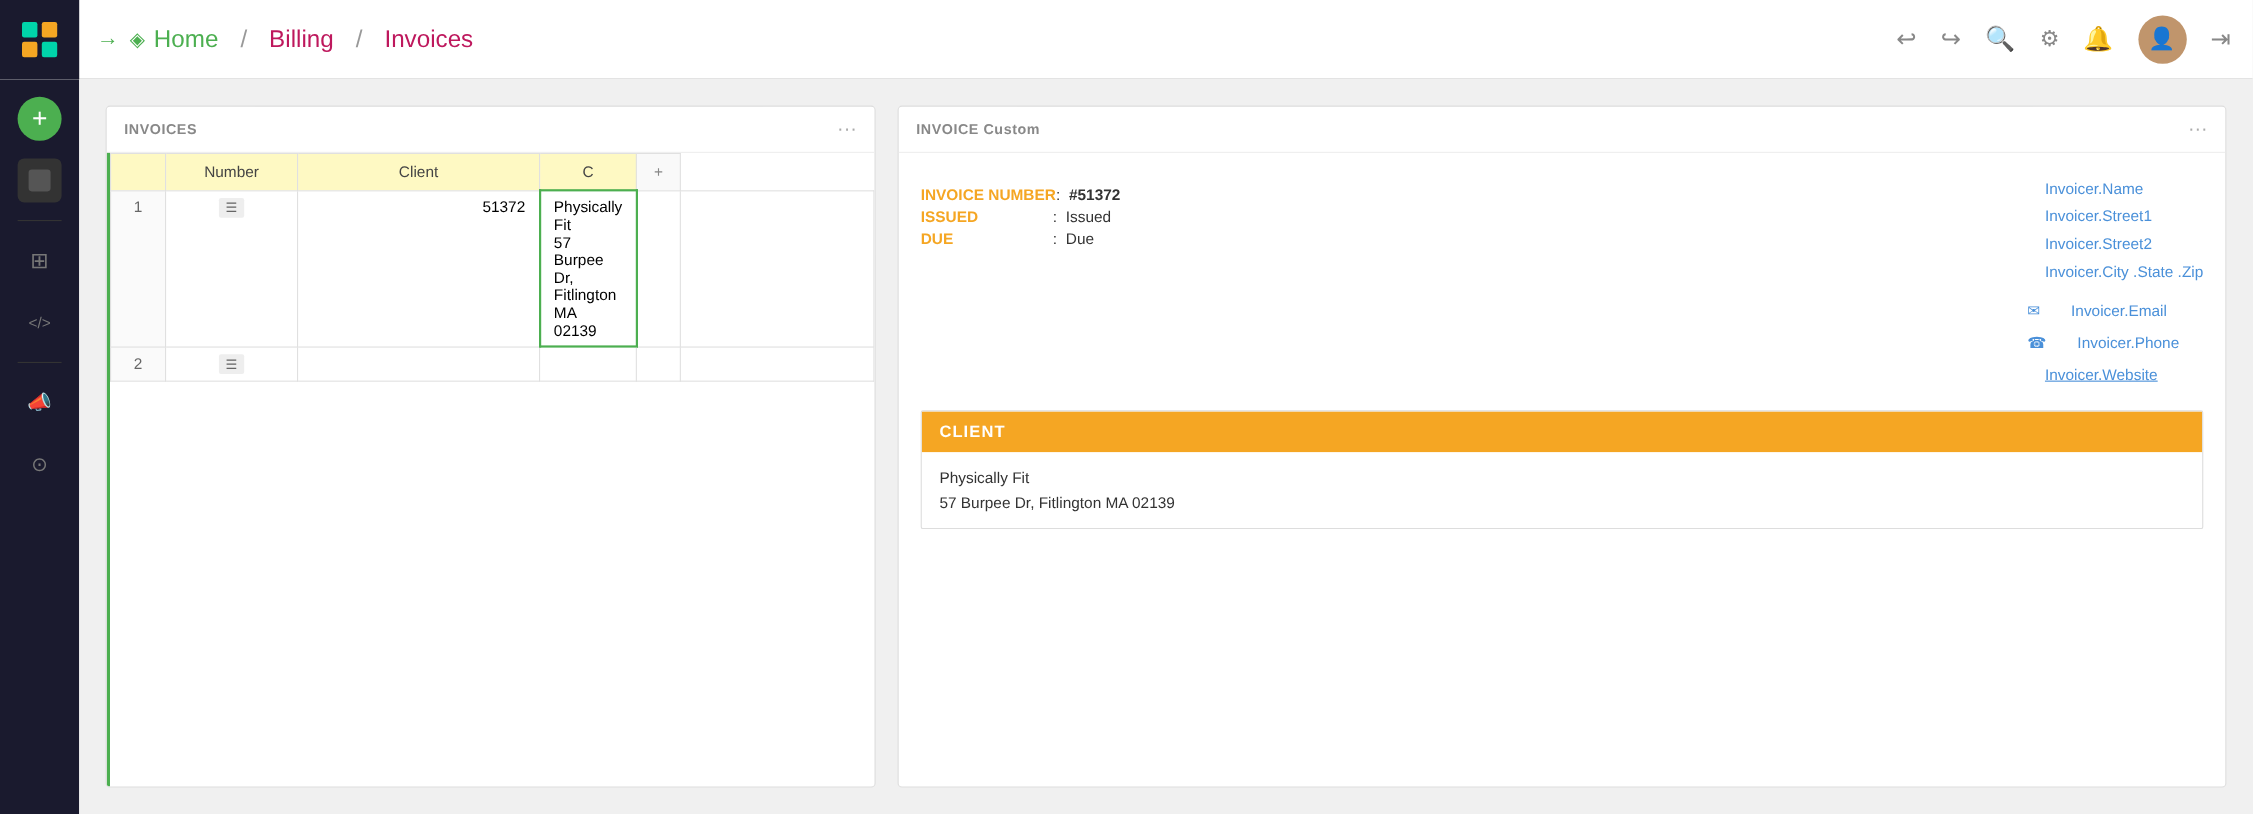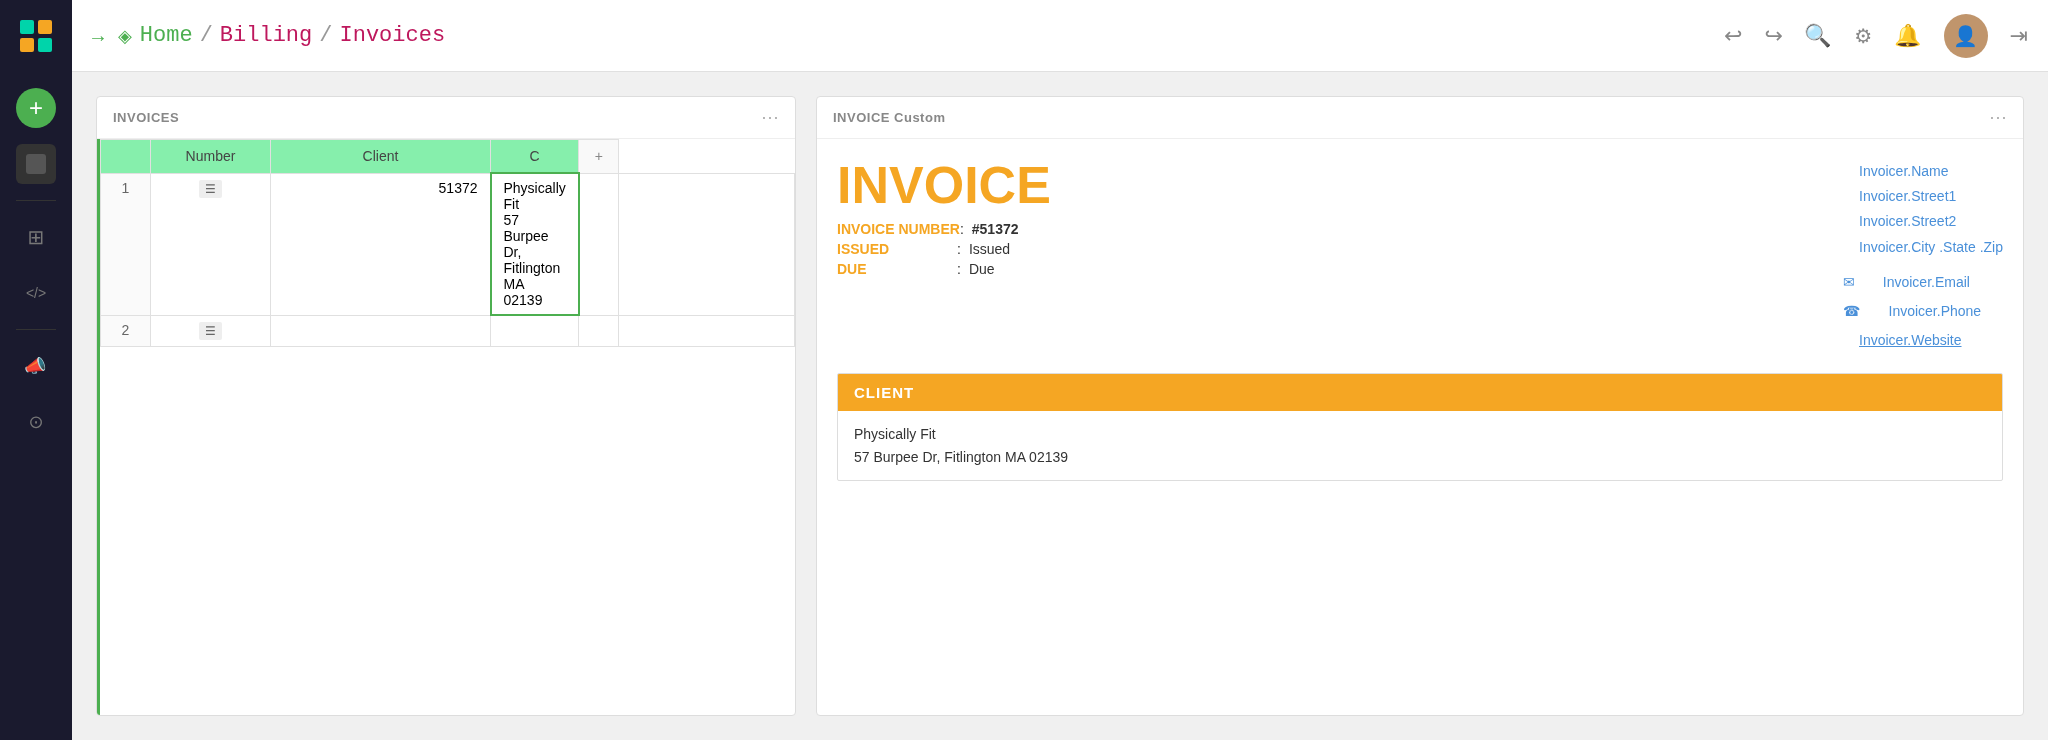--- a/index.html
+++ b/index.html
@@ -9,21 +9,21 @@
     .topbar { display: flex; align-items: center; background: #fff; height: 72px; padding: 0 20px; border-bottom: 1px solid #e0e0e0; flex-shrink: 0; }
     .logo-box { width: 72px; height: 72px; background: #1a1a2e; display: flex; align-items: center; justify-content: center; margin-left: -20px; margin-right: 16px; flex-shrink: 0; }
     .logo-grid { display: grid; grid-template-columns: 1fr 1fr; gap: 4px; width: 32px; height: 32px; }
     .logo-dot { background: #00d4aa; border-radius: 2px; }
     .logo-dot:nth-child(2) { background: #f5a623; }
     .logo-dot:nth-child(3) { background: #f5a623; }
     .logo-dot:nth-child(4) { background: #00d4aa; }
 
     .nav-arrow { color: #4CAF50; font-size: 20px; margin-right: 10px; }
     .breadcrumb-icon { color: #4CAF50; font-size: 18px; margin-right: 8px; }
-    .breadcrumb { display: flex; align-items: flex-start; gap: 7px; font-size: 22px; font-family: Liberation Mono, monospace; }
+    .breadcrumb { display: flex; align-items: flex-start; gap: 20px; font-size: 22px; }
     .breadcrumb-home { color: #4CAF50; font-weight: 500; }
     .breadcrumb-sep { color: #999; }
     .breadcrumb-item { color: #be185d; }
 
     .topbar-right { margin-left: auto; display: flex; align-items: center; gap: 22px; }
     .icon-btn { font-size: 22px; color: #888; cursor: pointer; background: none; border: none; }
     .avatar { width: 44px; height: 44px; border-radius: 50%; background: #c0956c; overflow: hidden; display: flex; align-items: center; justify-content: center; font-size: 20px; }
 
     
     .main { display: flex; flex: 1; overflow: hidden; }
@@ -40,21 +40,21 @@
 
     
     .panel { background: #fff; border-radius: 4px; border: 1px solid #ddd; display: flex; flex-direction: column; overflow: hidden; }
     .panel-left { flex: 0 0 700px; margin-right: 20px; }
     .panel-right { flex: 1; }
 
     .panel-header { display: flex; align-items: center; justify-content: space-between; padding: 10px 16px; border-bottom: 1px solid #eee; }
     .panel-title { font-size: 13px; color: #888; font-weight: 600; letter-spacing: 0.5px; }
     .panel-more { color: #aaa; font-size: 18px; cursor: pointer; }
     table { width: 100%; border-collapse: collapse; font-size: 14px; }
-    th { background: #86efac; border: 1px solid #e0e0e0; padding: 8px 12px; text-align: center; color: #444; font-weight: 500; white-space: nowrap; }
+    th { background: #fef9c3; border: 1px solid #e0e0e0; padding: 8px 12px; text-align: center; color: #444; font-weight: 500; white-space: nowrap; }
     td { border: 1px solid #e0e0e0; padding: 6px 12px; vertical-align: top; }
     td.row-num { text-align: center; color: #666; width: 40px; background: #fafafa; }
     td.row-icon { width: 36px; text-align: center; }
     td.client-cell { border: 2px solid #4CAF50; }
     .row-icon-btn { background: #eee; border: none; border-radius: 2px; padding: 2px 6px; cursor: pointer; color: #666; font-size: 12px; }
     .th-add { background: #f9f9f9; border: 1px solid #e0e0e0; text-align: center; color: #888; cursor: pointer; width: 40px; }
 
     
     .invoice-preview { padding: 20px; font-size: 14px; overflow-y: auto; flex: 1; }
     .invoice-top { display: flex; justify-content: space-between; margin-bottom: 20px; }
@@ -171,21 +171,20 @@
     </div>
 
     <div class="panel panel-right">
       <div class="panel-header">
         <span class="panel-title">INVOICE Custom</span>
         <span class="panel-more">···</span>
       </div>
       <div class="invoice-preview">
         <div class="invoice-top">
           <div>
-            <div class="invoice-title">INVOICE</div>
             <div class="invoice-details">
               <div class="invoice-row">
                 <span class="invoice-label">INVOICE NUMBER</span>
                 <span class="invoice-colon">:</span>
                 <span class="invoice-value" style="font-weight:700;">#51372</span>
               </div>
               <div class="invoice-row">
                 <span class="invoice-label">ISSUED</span>
                 <span class="invoice-colon">:</span>
                 <span class="invoice-value">Issued</span>

